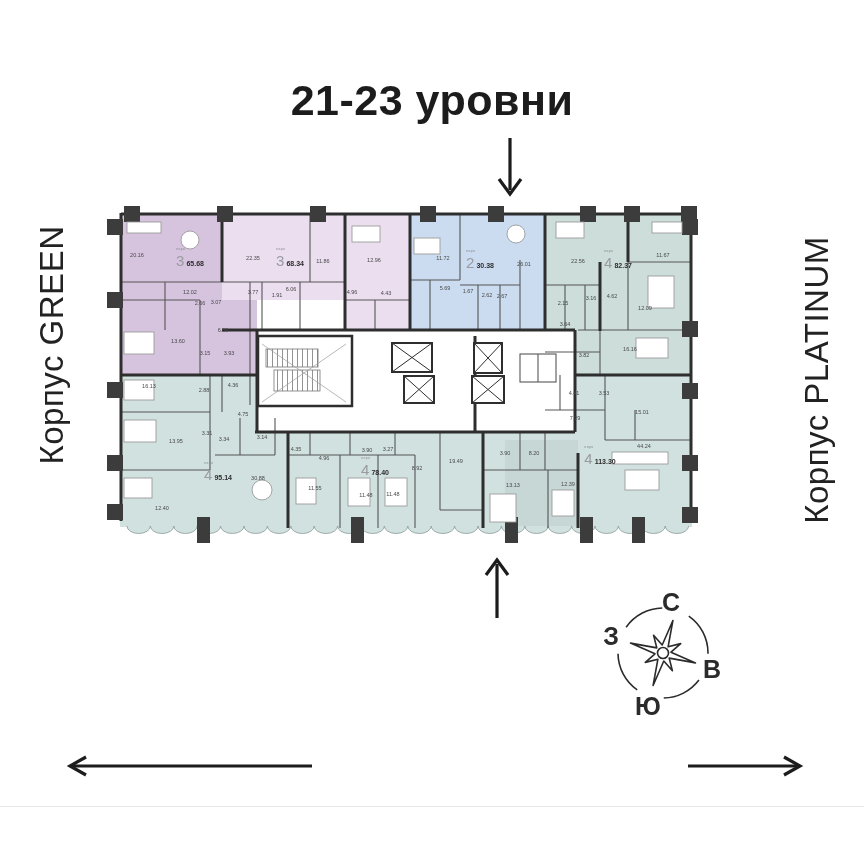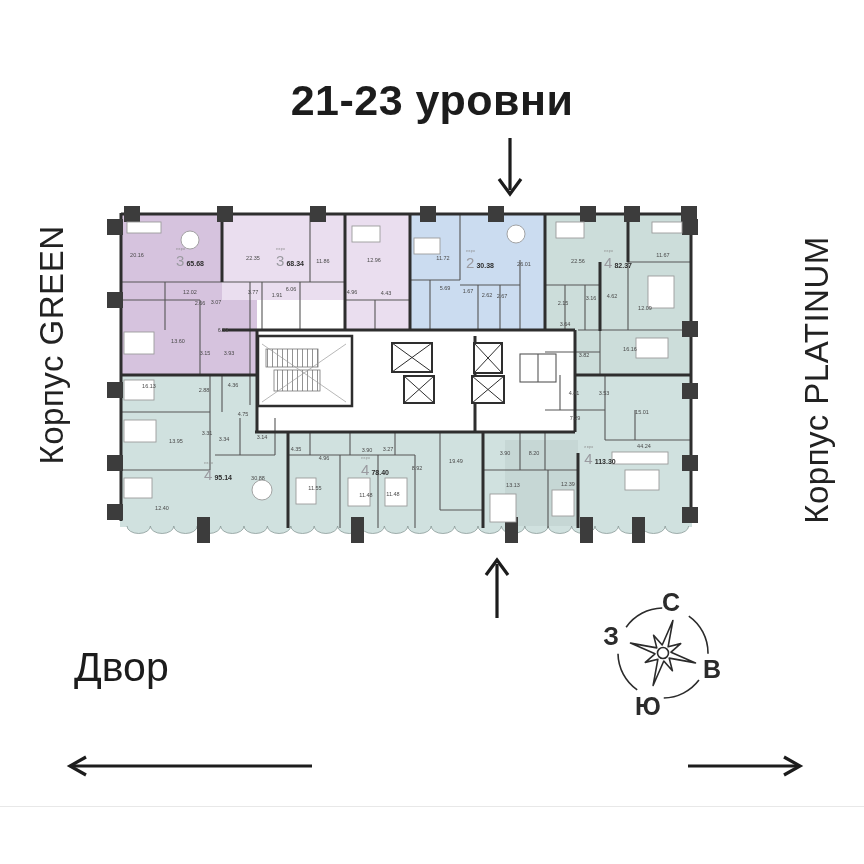--- a/index.html
+++ b/index.html
@@ -236,16 +236,15 @@
       <div class="badge" style="left: 218px; top: 472px;"><span class="tiny">евро</span><span class="num">4</span><span class="area">95.14</span></div>
       <div class="badge" style="left: 375px; top: 467px;"><span class="tiny">евро</span><span class="num">4</span><span class="area">78.40</span></div>
       <div class="badge" style="left: 600px; top: 456px;"><span class="tiny">евро</span><span class="num">4</span><span class="area">113.30</span></div>
     </div>
 
   <span class="compass-letter" style="left:671px;top:602px;">С</span>
   <span class="compass-letter" style="left:712px;top:669px;">В</span>
   <span class="compass-letter" style="left:648px;top:706px;">Ю</span>
   <span class="compass-letter" style="left:611px;top:636px;">З</span>
 
-  <div class="abs yard">Двор</div>
 
   <div class="bottom-edge"></div>
 </div>
 
 </body></html>

